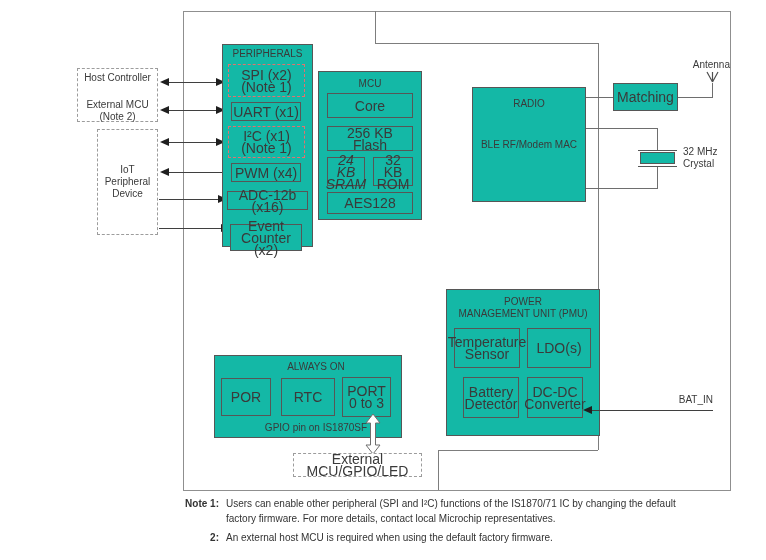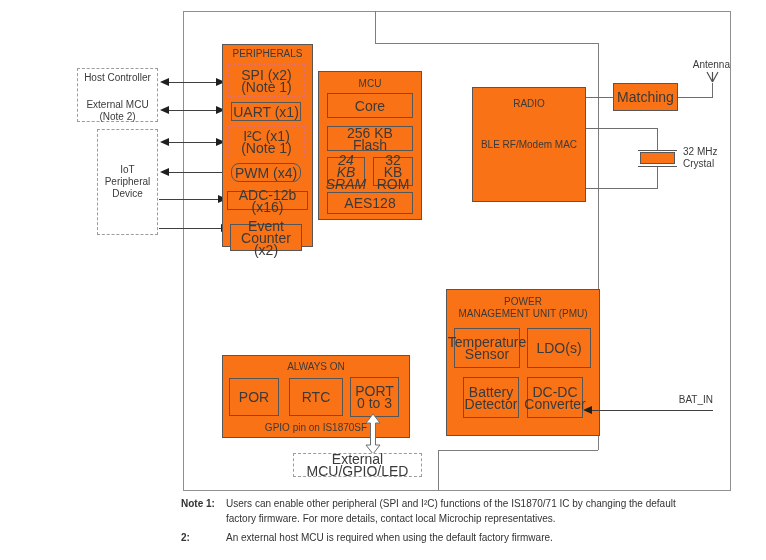--- a/index.html
+++ b/index.html
@@ -1,41 +1,41 @@
 <!DOCTYPE html>
 <html><head>
 <meta charset="utf-8">
 <style>
   html,body{margin:0;padding:0;background:#ffffff;}
   .canvas{
     position:relative;width:766px;height:560px;background:#ffffff;
     font-family:"Liberation Sans", sans-serif;color:#3a3a3a;overflow:hidden;
   }
   .frame{position:absolute;border:1.5px solid #8f8f8f;background:transparent;}
-  .box{position:absolute;border:1px solid #565656;background:#f97316;box-sizing:border-box;}
+  .box{position:absolute;border:1px solid #565656;background:#14b8a6;box-sizing:border-box;}
   .cbox{display:flex;flex-direction:column;align-items:center;justify-content:center;
         text-align:center;font-size:14px;line-height:12px;}
   .dashed-red{border:1px dashed #e4706e;}
   .dashed-gray{border:1px dashed #9c9c9c;background:#ffffff;}
   .label{position:absolute;font-size:10px;line-height:12px;text-align:center;width:100%;}
   .freelabel{position:absolute;font-size:10px;line-height:12px;}
   .hline,.vline{position:absolute;background:#6e6e6e;}
   .hline{height:1px;}
   .vline{width:1px;}
   .soc{background:#7d7d7d;}
   .arrow{position:absolute;height:0;}
   .arrow .shaft{position:absolute;left:6px;right:6px;top:-0.5px;height:1px;background:#3f3f3f;}
   .arrow .shaft.full-l{left:0;}
   .arrow .shaft.full-r{right:0;}
   .arrow .head{position:absolute;top:-4px;width:0;height:0;
     border-top:4px solid transparent;border-bottom:4px solid transparent;}
   .arrow .head.hl{left:-1px;border-right:9px solid #1f1f1f;}
   .arrow .head.hr{right:-1px;border-left:9px solid #1f1f1f;}
   .notes{position:absolute;font-size:10px;line-height:13px;color:#333333;}
-  .notes .nlabel{font-weight:bold;position:absolute;text-align:left;width:38px;}
+  .notes .nlabel{font-weight:bold;position:absolute;text-align:right;width:38px;}
   .notes .ntext{position:absolute;white-space:nowrap;}
   svg{position:absolute;overflow:visible;}
 </style>
 </head>
 <body>
 
 <div class="canvas">
 
   <div class="frame" style="left:183px;top:11px;width:546px;height:478px;"></div>
 
@@ -91,21 +91,21 @@
       <span>SPI (x2)</span>
       <span>(Note 1)</span>
     </div>
     <div class="box cbox" style="left:8px;top:57px;width:70px;height:19px;">
       <span>UART (x1)</span>
     </div>
     <div class="box cbox dashed-red" style="left:5px;top:81px;width:77px;height:32px;">
       <span>I²C (x1)</span>
       <span>(Note 1)</span>
     </div>
-    <div class="box cbox" style="left:8px;top:118px;width:70px;height:19px;border-radius:8px;">
+    <div class="box cbox" style="left:8px;top:118px;width:70px;height:19px;">
       <span>PWM (x4)</span>
     </div>
     <div class="box cbox" style="left:4px;top:146px;width:81px;height:19px;">
       <span>ADC-12b (x16)</span>
     </div>
     <div class="box cbox" style="left:7px;top:172px;width:72px;height:27px;margin-top:7px;">
       <span>Event</span>
       <span>Counter (x2)</span>
     </div>
   </div>
@@ -178,21 +178,21 @@
       <span>Detector</span>
     </div>
   </div>
 
   <div class="arrow" style="left:584px;top:410px;width:129px;">
     <div class="shaft full-r"></div>
       <div class="head hl"></div>
   </div>
   <div class="freelabel" style="left:670px;top:394px;width:43px;text-align:right;">BAT_IN</div>
 
-  <div class="box" style="left:222px;top:355px;width:188px;height:83px;">
+  <div class="box" style="left:214px;top:355px;width:188px;height:83px;padding-left:8px;">
     <div class="label" style="top:5px;">ALWAYS ON</div>
     <div class="box cbox" style="left:6px;top:22px;width:50px;height:38px;">
       <span>POR</span>
     </div>
     <div class="box cbox" style="left:66px;top:22px;width:54px;height:38px;">
       <span>RTC</span>
     </div>
     <div class="box cbox" style="left:127px;top:21px;width:49px;height:40px;">
       <span>PORT</span>
       <span>0 to 3</span>

